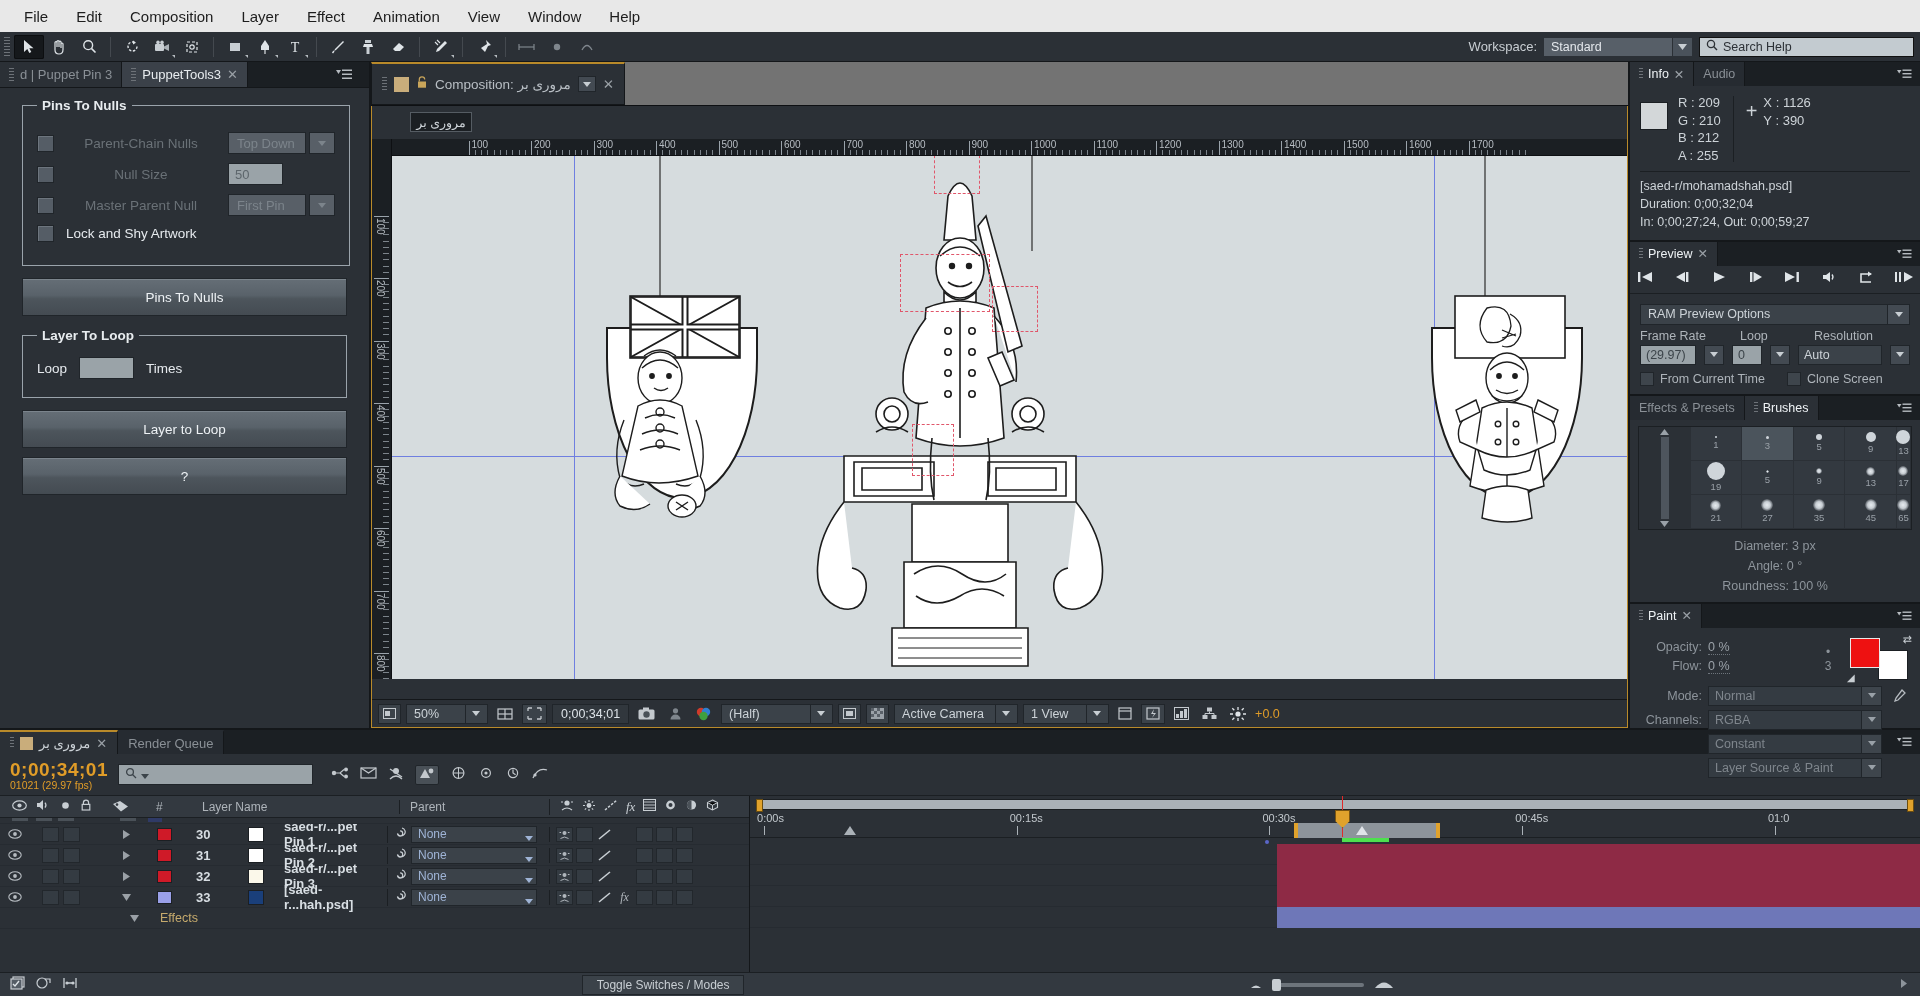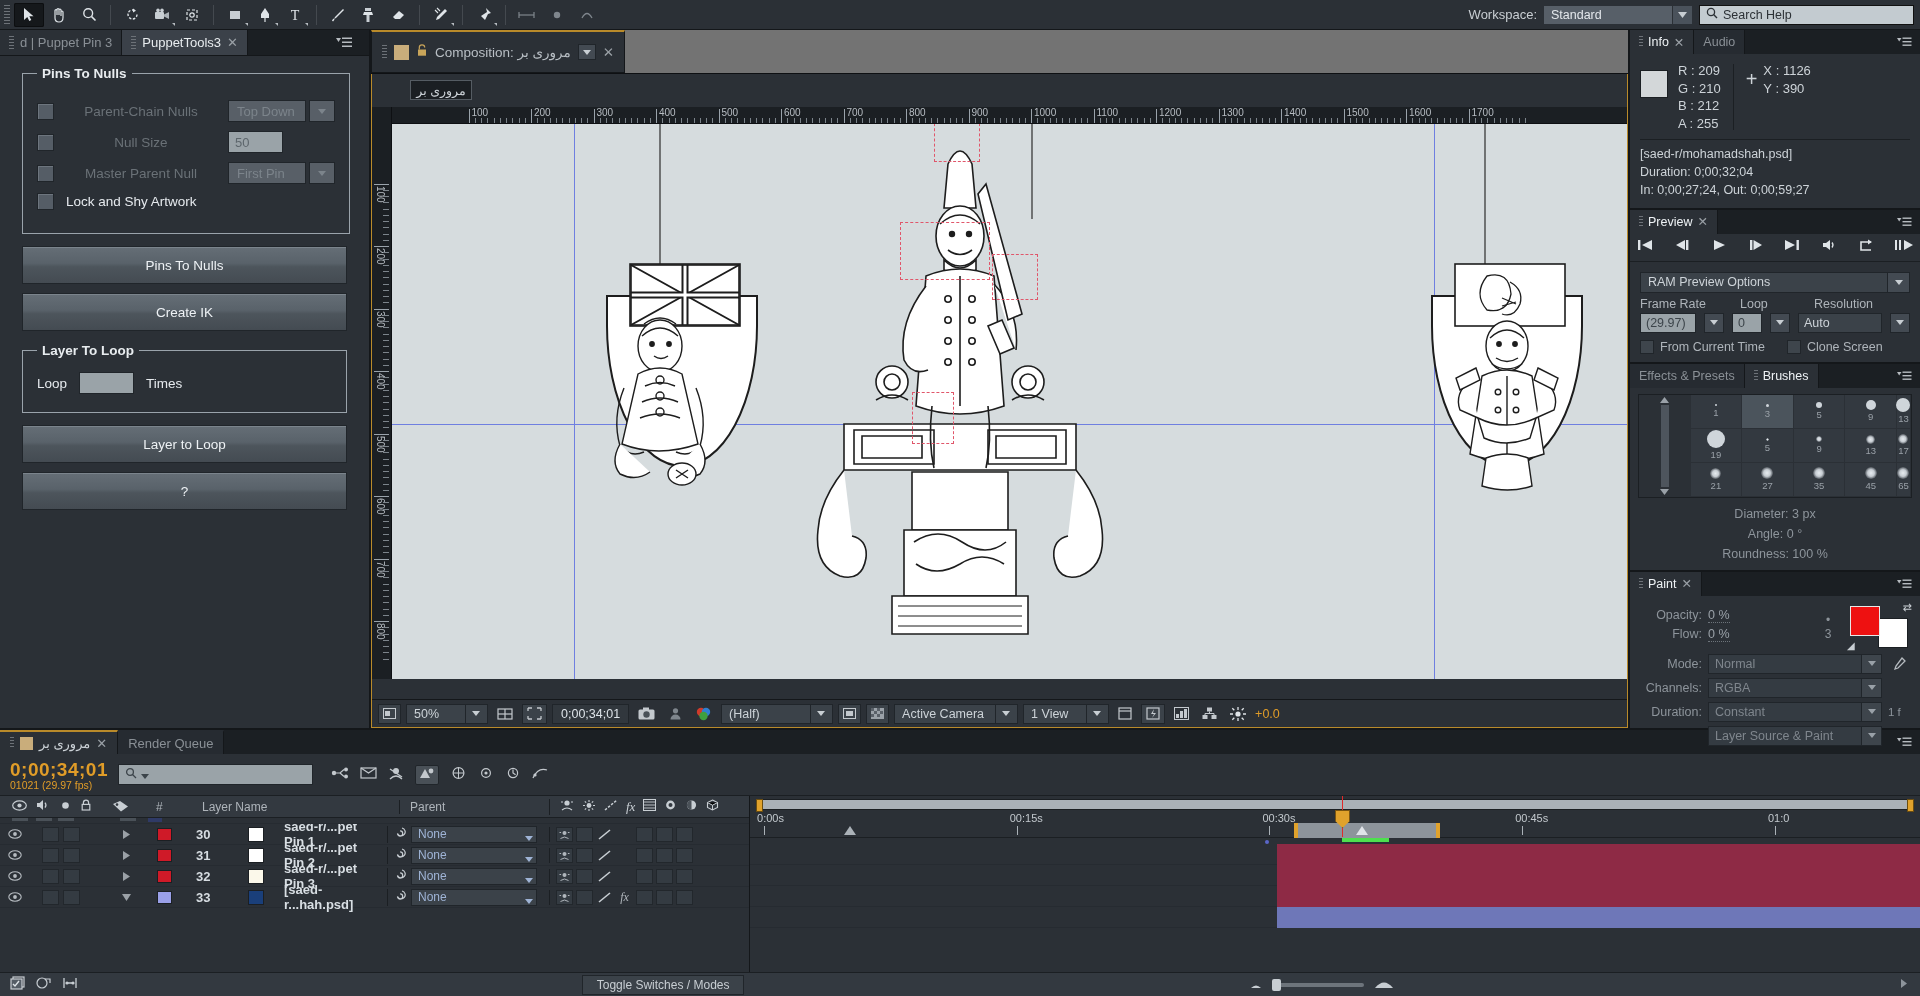--- a/index.html
+++ b/index.html
@@ -273,20 +273,31 @@
   .zoom-slider { width:90px; height:4px; background:#6d747b; border-radius:2px;
                  position:relative; }
   .zoom-knob { position:absolute; left:-2px; top:-4px; width:9px; height:12px;
                background:#c8ced3; border-radius:2px; }
 </style>
 </head>
 <body>
 
 <div class="app">
 
+  <div class="menubar">
+    <div class="mi">File</div>
+    <div class="mi">Edit</div>
+    <div class="mi">Composition</div>
+    <div class="mi">Layer</div>
+    <div class="mi">Effect</div>
+    <div class="mi">Animation</div>
+    <div class="mi">View</div>
+    <div class="mi">Window</div>
+    <div class="mi">Help</div>
+  </div>
 
   <div class="toolbar">
     <div class="grip"></div>
 
     <div class="tool sel">
       <svg width="14" height="15" viewBox="0 0 14 15">
           <path d="M2 1 L2 13 L5.3 10 L7.3 14 L9.3 13 L7.3 9.2 L11.5 9.2 Z" fill="#dfe4e8"></path>
         </svg>
     </div>
     <div class="tool">
@@ -482,21 +493,20 @@
             </div>
           </div>
 
           <div class="row">
             <div class="chk"></div>
             <span class="rowlabel">Lock and Shy Artwork</span>
           </div>
         </fieldset>
 
         <div class="bigbtn">Pins To Nulls</div>
-        <div class="bigbtn">Create IK</div>
 
         <fieldset class="grp" style="margin-top:12px">
           <legend>Layer To Loop</legend>
           <div class="row" style="margin:4px 0">
             <span class="rowlabel">Loop</span>
             <div class="txtfield" style="width:55px">
               <span></span>
             </div>
             <span class="rowlabel">Times</span>
           </div>
@@ -1836,20 +1846,29 @@
                   <svg width="15" height="13" viewBox="0 0 15 13">
                     <line x1="2" y1="11" x2="13" y2="2" stroke="#c8ced3" stroke-width="1.6"></line>
                   </svg>
                 </span>
                 <span class="swb" style="background:transparent;border:none;font-style:italic;font-family:'Liberation Serif',serif;font-size:12px">fx</span>
                 <span class="swb"></span>
                 <span class="swb"></span>
                 <span class="swb"></span>
               </div>
             </div>
+            <div class="lrow">
+              <div style="width:112px"></div>
+              <div class="tw">
+                <svg width="9" height="7" viewBox="0 0 9 7">
+                  <path d="M0 0 L9 0 L4.5 7Z" fill="#9aa0a6"></path>
+                </svg>
+              </div>
+              <div style="color:#c7ab6d;font-size:12.5px;padding-left:4px">Effects</div>
+            </div>
           </div>
       </div>
 
       <div class="graph">
         <div class="tlruler">
           <div class="workarea">
             <div class="wa-handle" style="left:-1px"></div>
             <div class="wa-handle" style="right:-1px"></div>
           </div>
           <div id="rulermarks">

